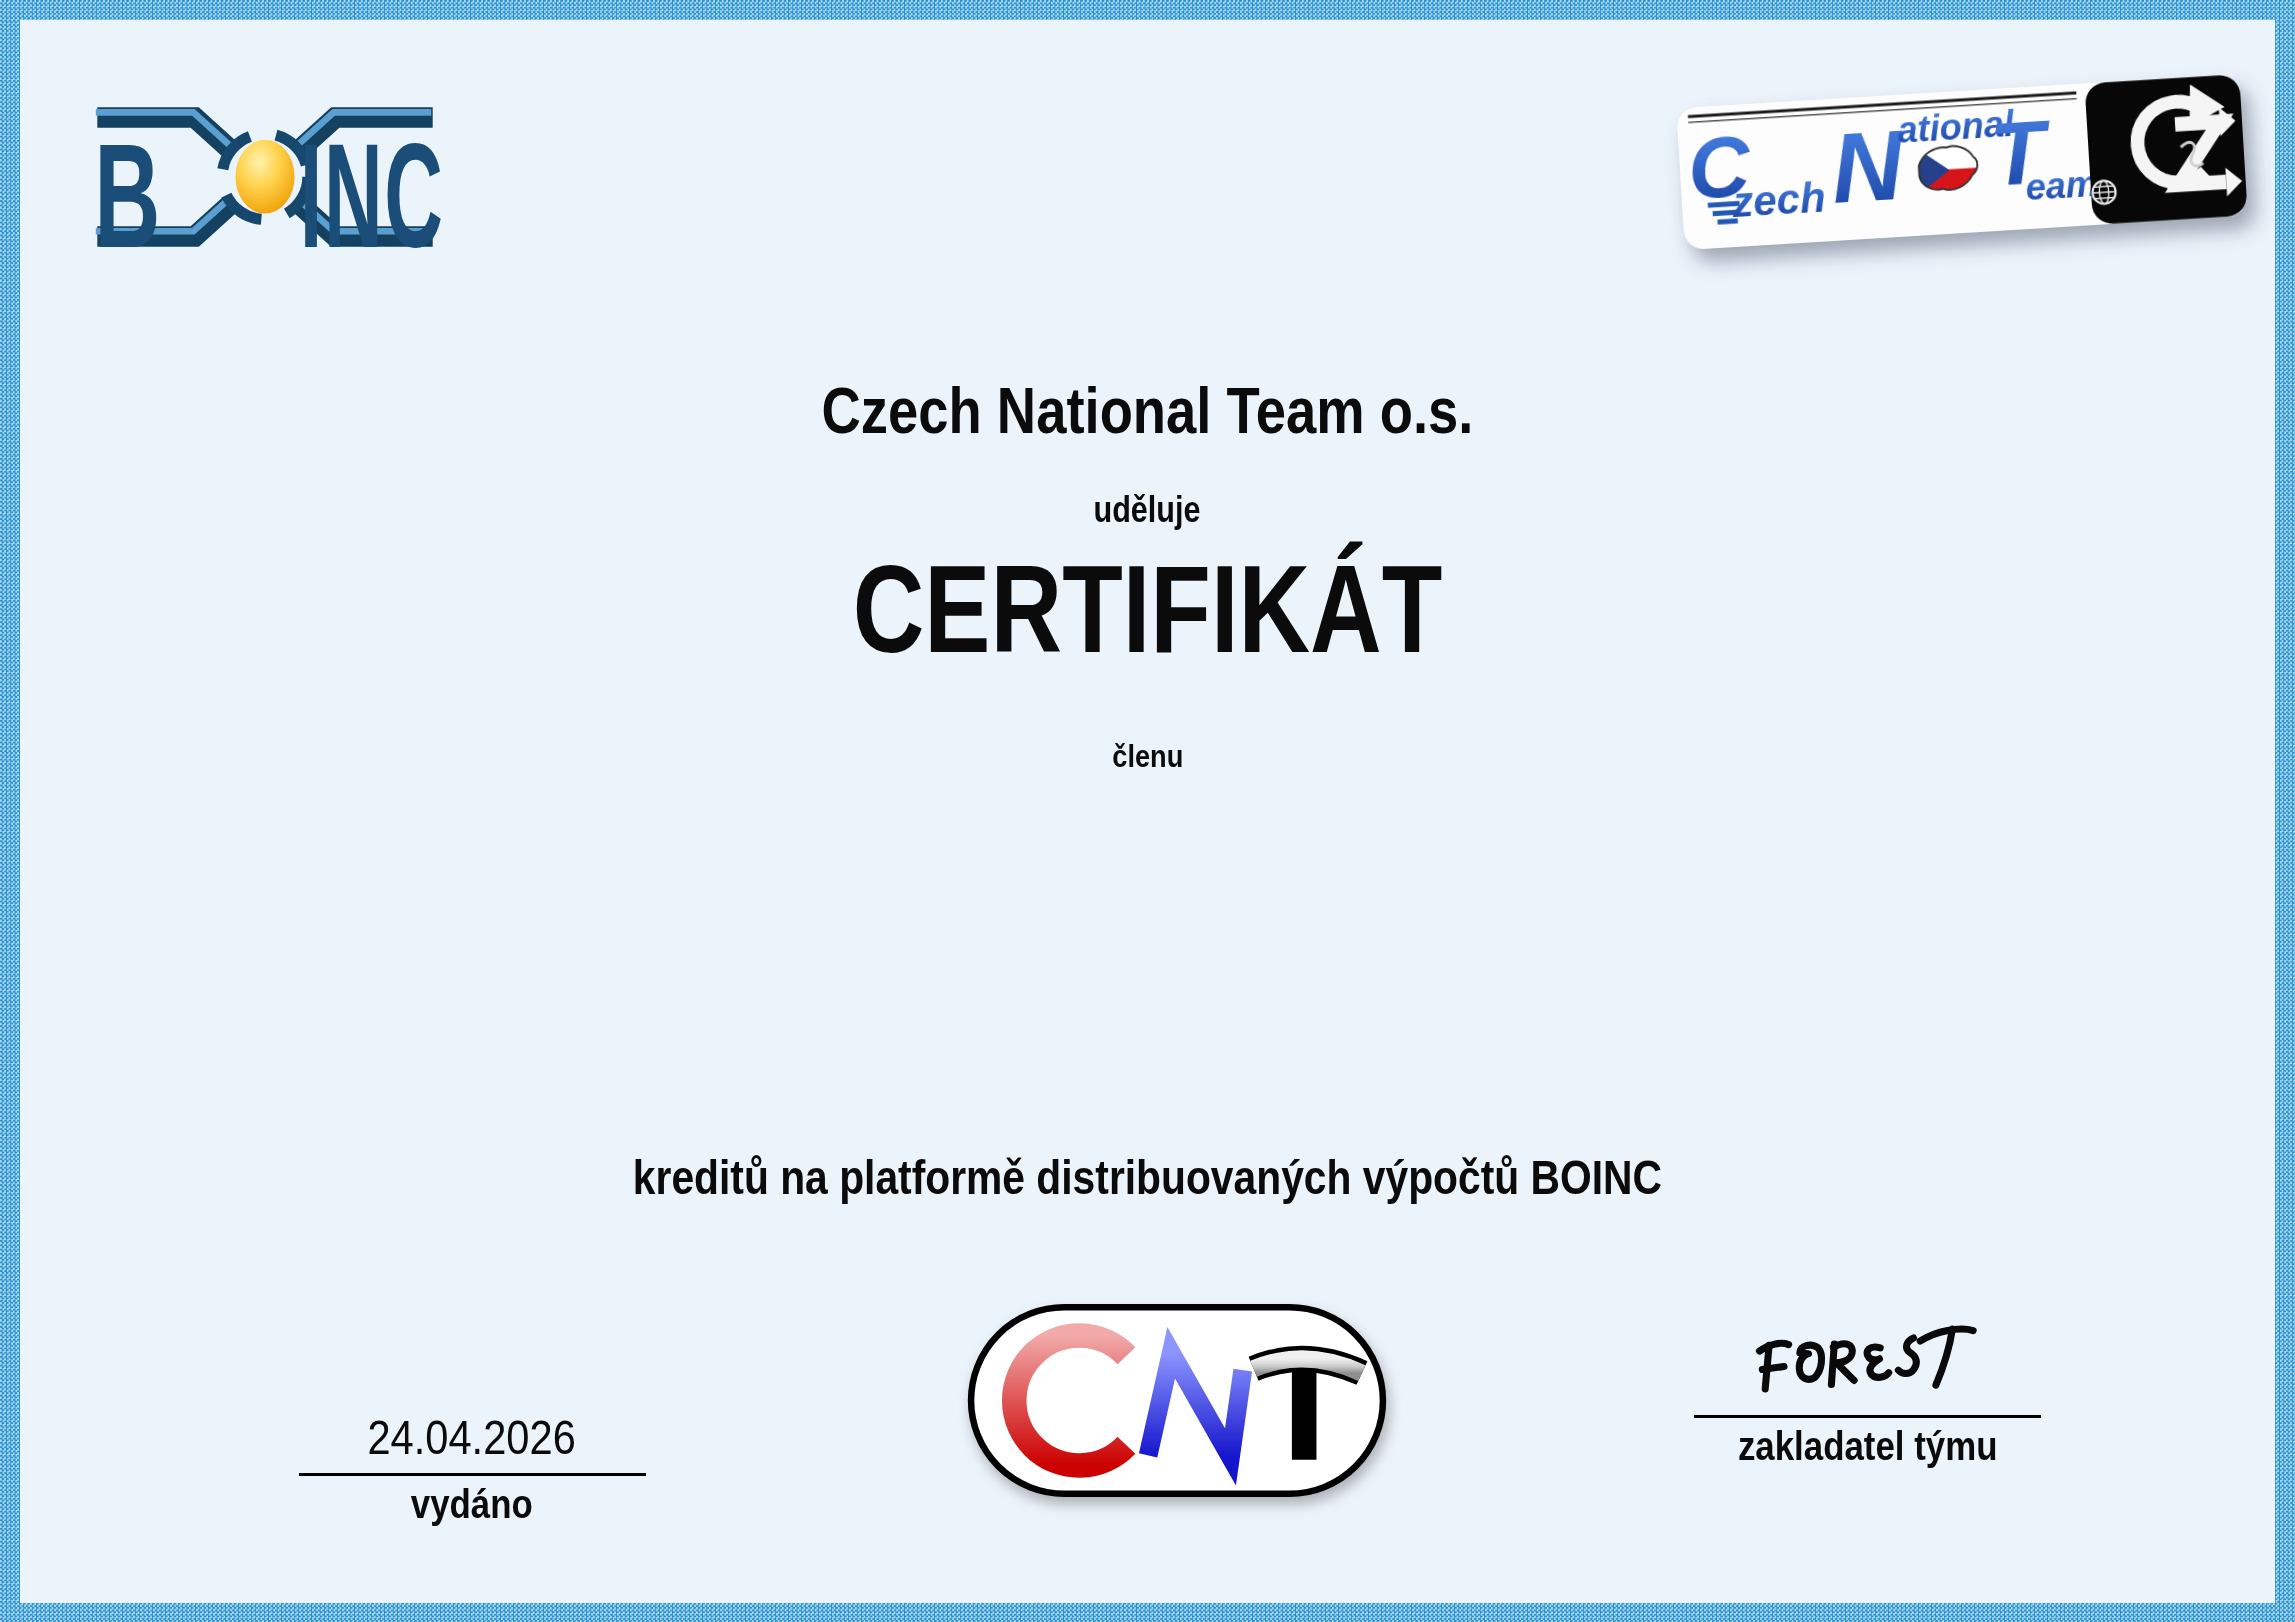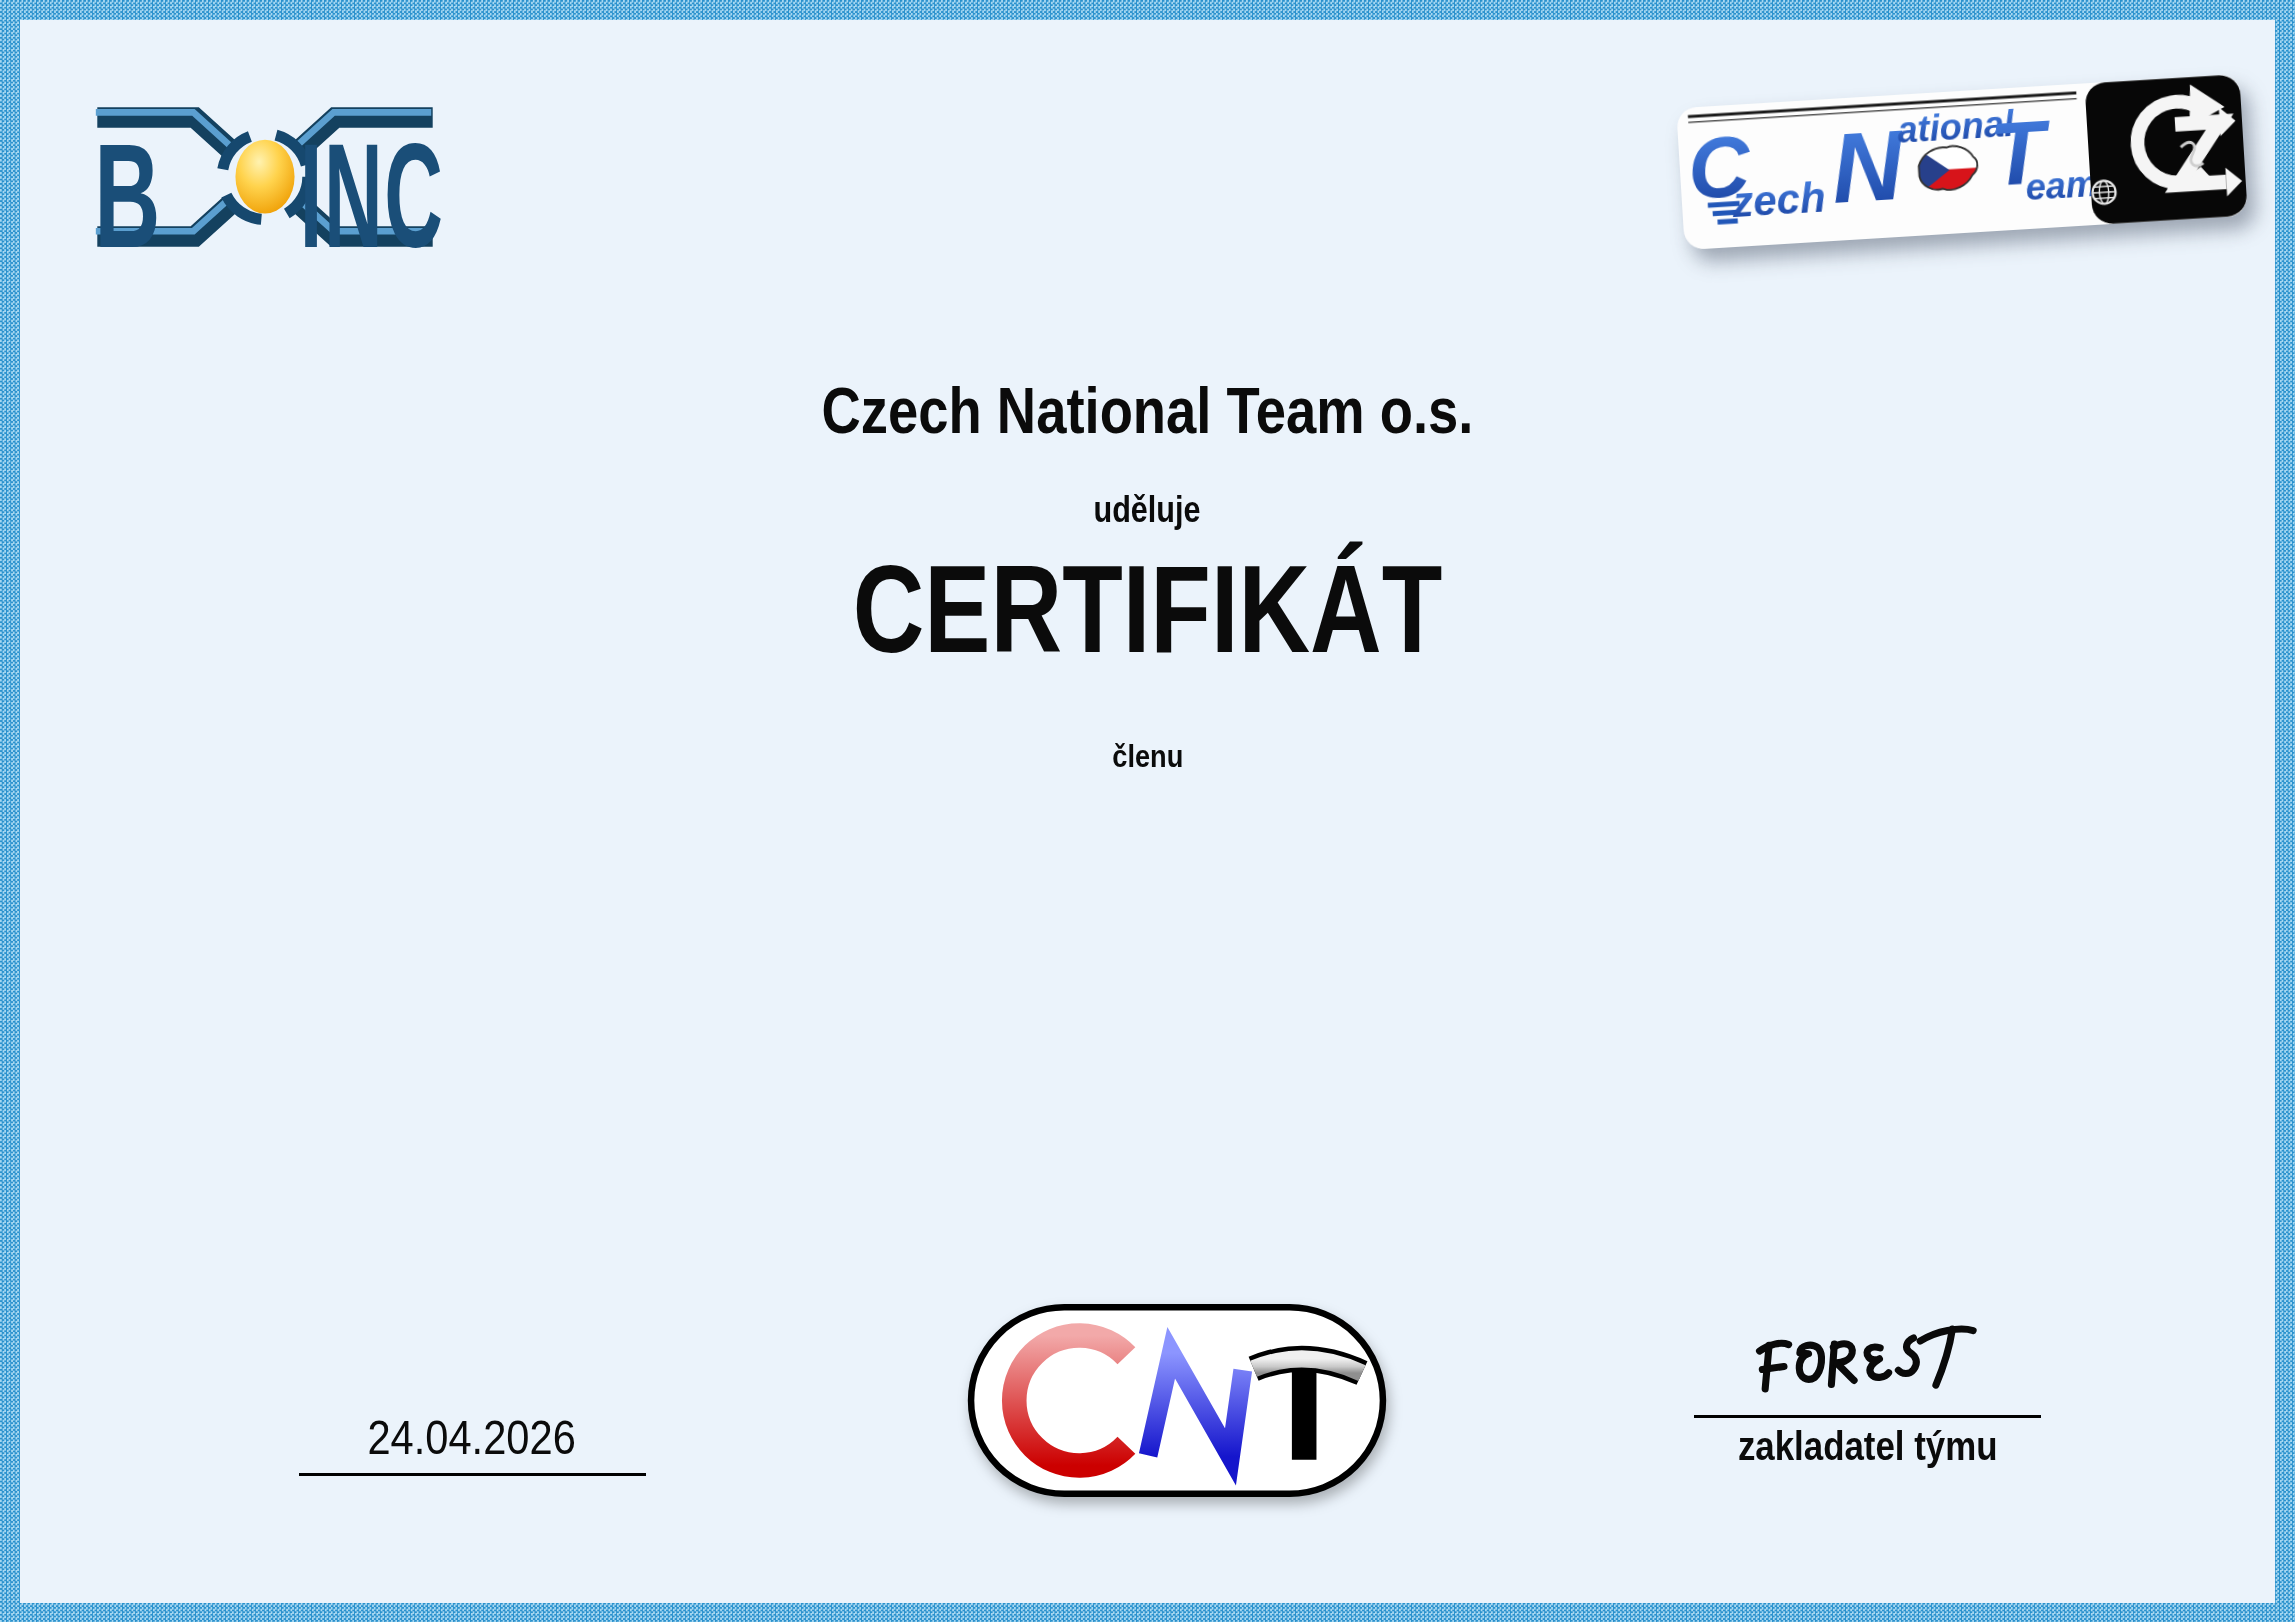--- a/index.html
+++ b/index.html
@@ -133,24 +133,26 @@
         <line x1="-14" y1="-8" x2="14" y2="-8" stroke-width="2"></line>
         <line x1="-14" y1="8" x2="14" y2="8" stroke-width="2"></line>
       </g>
     </svg>
   </div>
 
   <div class="line issuer"><span class="cond">Czech National Team o.s.</span></div>
   <div class="line grants"><span class="cond">uděluje</span></div>
   <div class="line cert-title"><span class="cond80">CERTIFIKÁT</span></div>
   <div class="line member-label"><span class="cond">členu</span></div>
+  <div class="line credits-cap"><span class="cond">kreditů na platformě distribuovaných výpočtů BOINC</span></div>
 
   <div class="sig-block date-block">
     <div class="date-text"><span class="cond">24.04.2026</span></div>
     <hr class="sig-rule">
+    <div class="sig-caption"><span class="cond">vydáno</span></div>
   </div>
 
   <svg class="cnt-seal" viewBox="0 0 584 272">
     <defs>
       <linearGradient id="redg" x1="0" y1="0" x2="0" y2="1">
         <stop offset="0%" stop-color="#f2a9a9"></stop>
           <stop offset="100%" stop-color="#cc0000"></stop>
       </linearGradient>
       <linearGradient id="blug" x1="0" y1="0" x2="0" y2="1">
         <stop offset="0%" stop-color="#8c95ff"></stop>

